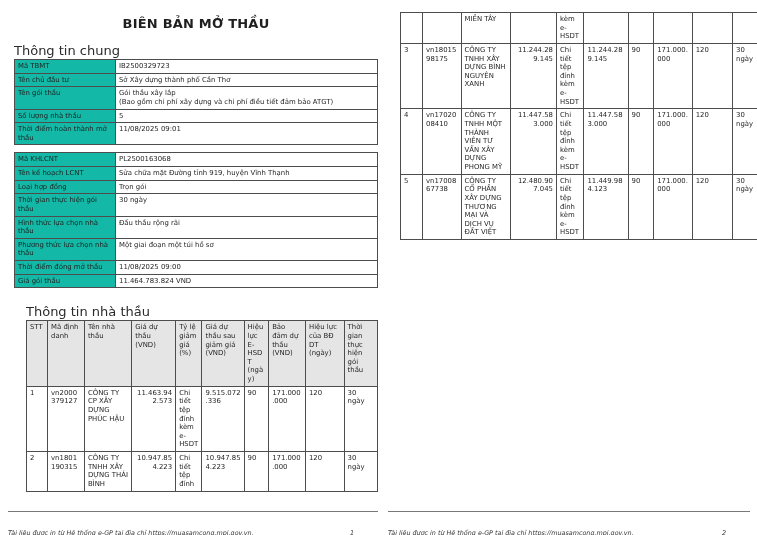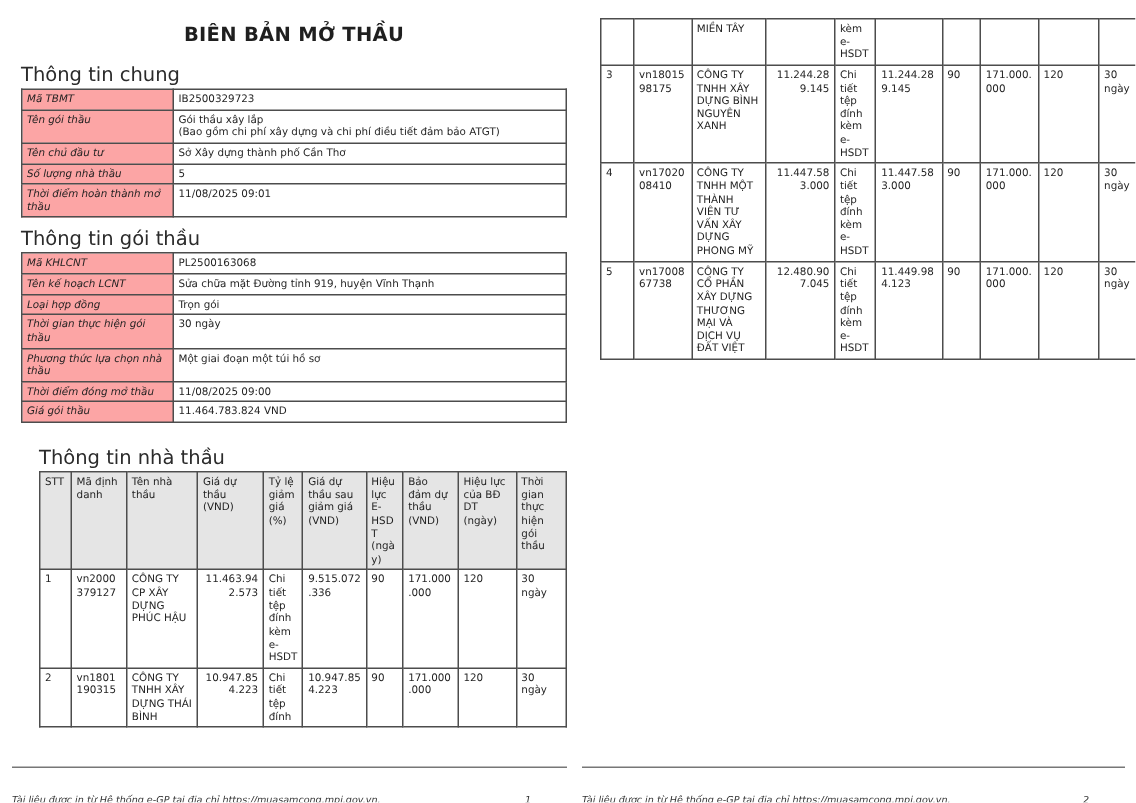--- a/index.html
+++ b/index.html
@@ -8,21 +8,21 @@
   .page{position:absolute;}
   #page-1{left:14px;top:12px;width:364px;}
   #page-2{left:400px;top:12px;width:368px;}
   .doc-title{text-align:center;font-weight:bold;font-size:13px;letter-spacing:.2px;margin:4px 0 12px;}
   .sec{margin-bottom:7px;}
   .sec-label{font-size:13px;margin:0 0 1px 0;color:#2b2b2b;}
   .gap-lg{margin-top:16px;padding-left:12px;}
   table{border-collapse:collapse;width:100%;table-layout:fixed;}
   th,td{border:1px solid #4d4d4d;font-size:6.9px;font-weight:normal;text-align:left;
         vertical-align:top;padding:2px 3px;line-height:1.25;overflow-wrap:anywhere;word-break:break-word;}
-  .kv th{width:94px;background:#fca5a5;font-style:italic;}
+  .kv th{width:94px;background:#14b8a6;}
   .kv td{white-space:pre-line;}
   .contractor thead th{background:#e5e5e5;}
   .contractor td:nth-child(4){text-align:right;}
   .contractor td:nth-child(5){}
   .footer{position:absolute;top:511px;border-top:1px solid #777;display:flex;
           justify-content:space-between;font-size:6.4px;font-style:italic;color:#333;padding-top:17px;}
   #footer-1{left:8px;width:370px;}
   #footer-2{left:388px;width:362px;}
   .pgnum{padding-right:24px;}
 </style>
@@ -36,59 +36,62 @@
 
     <div class="sec">
       <div class="sec-label">Thông tin chung</div>
       <table class="kv">
         <tbody>
             <tr>
               <th>Mã TBMT</th>
               <td>IB2500329723</td>
             </tr>
             <tr>
+              <th>Tên chủ đầu tư</th>
+              <td>Sở Xây dựng thành phố Cần Thơ</td>
+            </tr>
+            <tr>
               <th>Tên gói thầu</th>
               <td>Gói thầu xây lắp
 (Bao gồm chi phí xây dựng và chi phí điều tiết đảm bảo ATGT)</td>
             </tr>
             <tr>
-              <th>Tên chủ đầu tư</th>
-              <td>Sở Xây dựng thành phố Cần Thơ</td>
-            </tr>
-            <tr>
               <th>Số lượng nhà thầu</th>
               <td>5</td>
             </tr>
             <tr>
               <th>Thời điểm hoàn thành mở thầu</th>
               <td>11/08/2025 09:01</td>
             </tr>
           </tbody>
       </table>
     </div>
 
     <div class="sec">
-      <div class="sec-label">Thông tin gói thầu</div>
       <table class="kv">
         <tbody>
             <tr>
               <th>Mã KHLCNT</th>
               <td>PL2500163068</td>
             </tr>
             <tr>
               <th>Tên kế hoạch LCNT</th>
               <td>Sửa chữa mặt Đường tỉnh 919, huyện Vĩnh Thạnh</td>
             </tr>
             <tr>
               <th>Loại hợp đồng</th>
               <td>Trọn gói</td>
             </tr>
             <tr>
               <th>Thời gian thực hiện gói thầu</th>
               <td>30 ngày</td>
+            </tr>
+            <tr>
+              <th>Hình thức lựa chọn nhà thầu</th>
+              <td>Đấu thầu rộng rãi</td>
             </tr>
             <tr>
               <th>Phương thức lựa chọn nhà thầu</th>
               <td>Một giai đoạn một túi hồ sơ</td>
             </tr>
             <tr>
               <th>Thời điểm đóng mở thầu</th>
               <td>11/08/2025 09:00</td>
             </tr>
             <tr>

